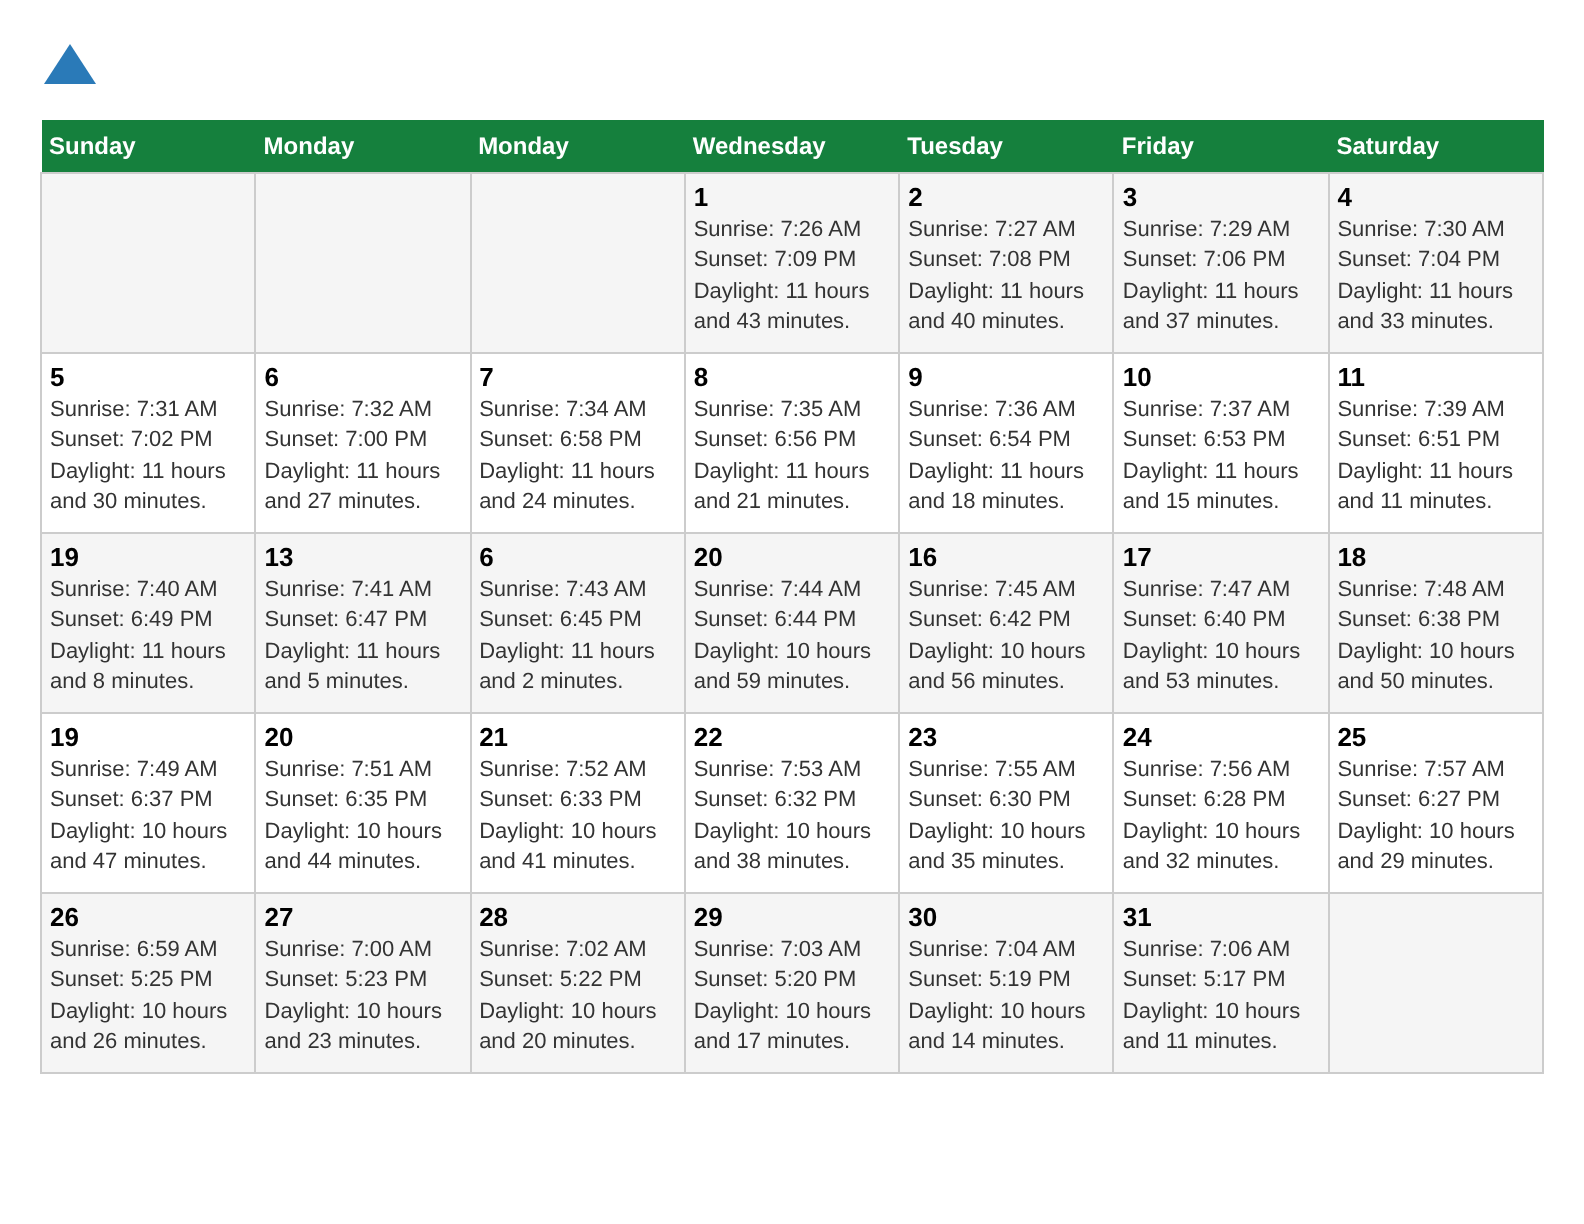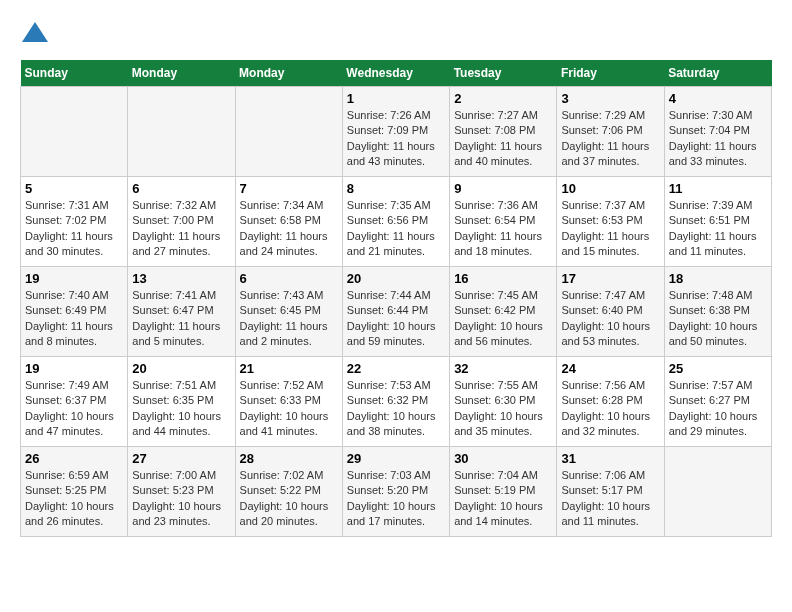--- a/index.html
+++ b/index.html
@@ -214,21 +214,21 @@
         </td>
         <td>
           <span class="day-number">21</span>
           <div class="day-info">Sunrise: 7:52 AM<br>Sunset: 6:33 PM<br>Daylight: 10 hours and 41 minutes.</div>
         </td>
         <td>
           <span class="day-number">22</span>
           <div class="day-info">Sunrise: 7:53 AM<br>Sunset: 6:32 PM<br>Daylight: 10 hours and 38 minutes.</div>
         </td>
         <td>
-          <span class="day-number">32</span>
+          <span class="day-number">23</span>
           <div class="day-info">Sunrise: 7:55 AM<br>Sunset: 6:30 PM<br>Daylight: 10 hours and 35 minutes.</div>
         </td>
         <td>
           <span class="day-number">24</span>
           <div class="day-info">Sunrise: 7:56 AM<br>Sunset: 6:28 PM<br>Daylight: 10 hours and 32 minutes.</div>
         </td>
         <td>
           <span class="day-number">25</span>
           <div class="day-info">Sunrise: 7:57 AM<br>Sunset: 6:27 PM<br>Daylight: 10 hours and 29 minutes.</div>
         </td>

